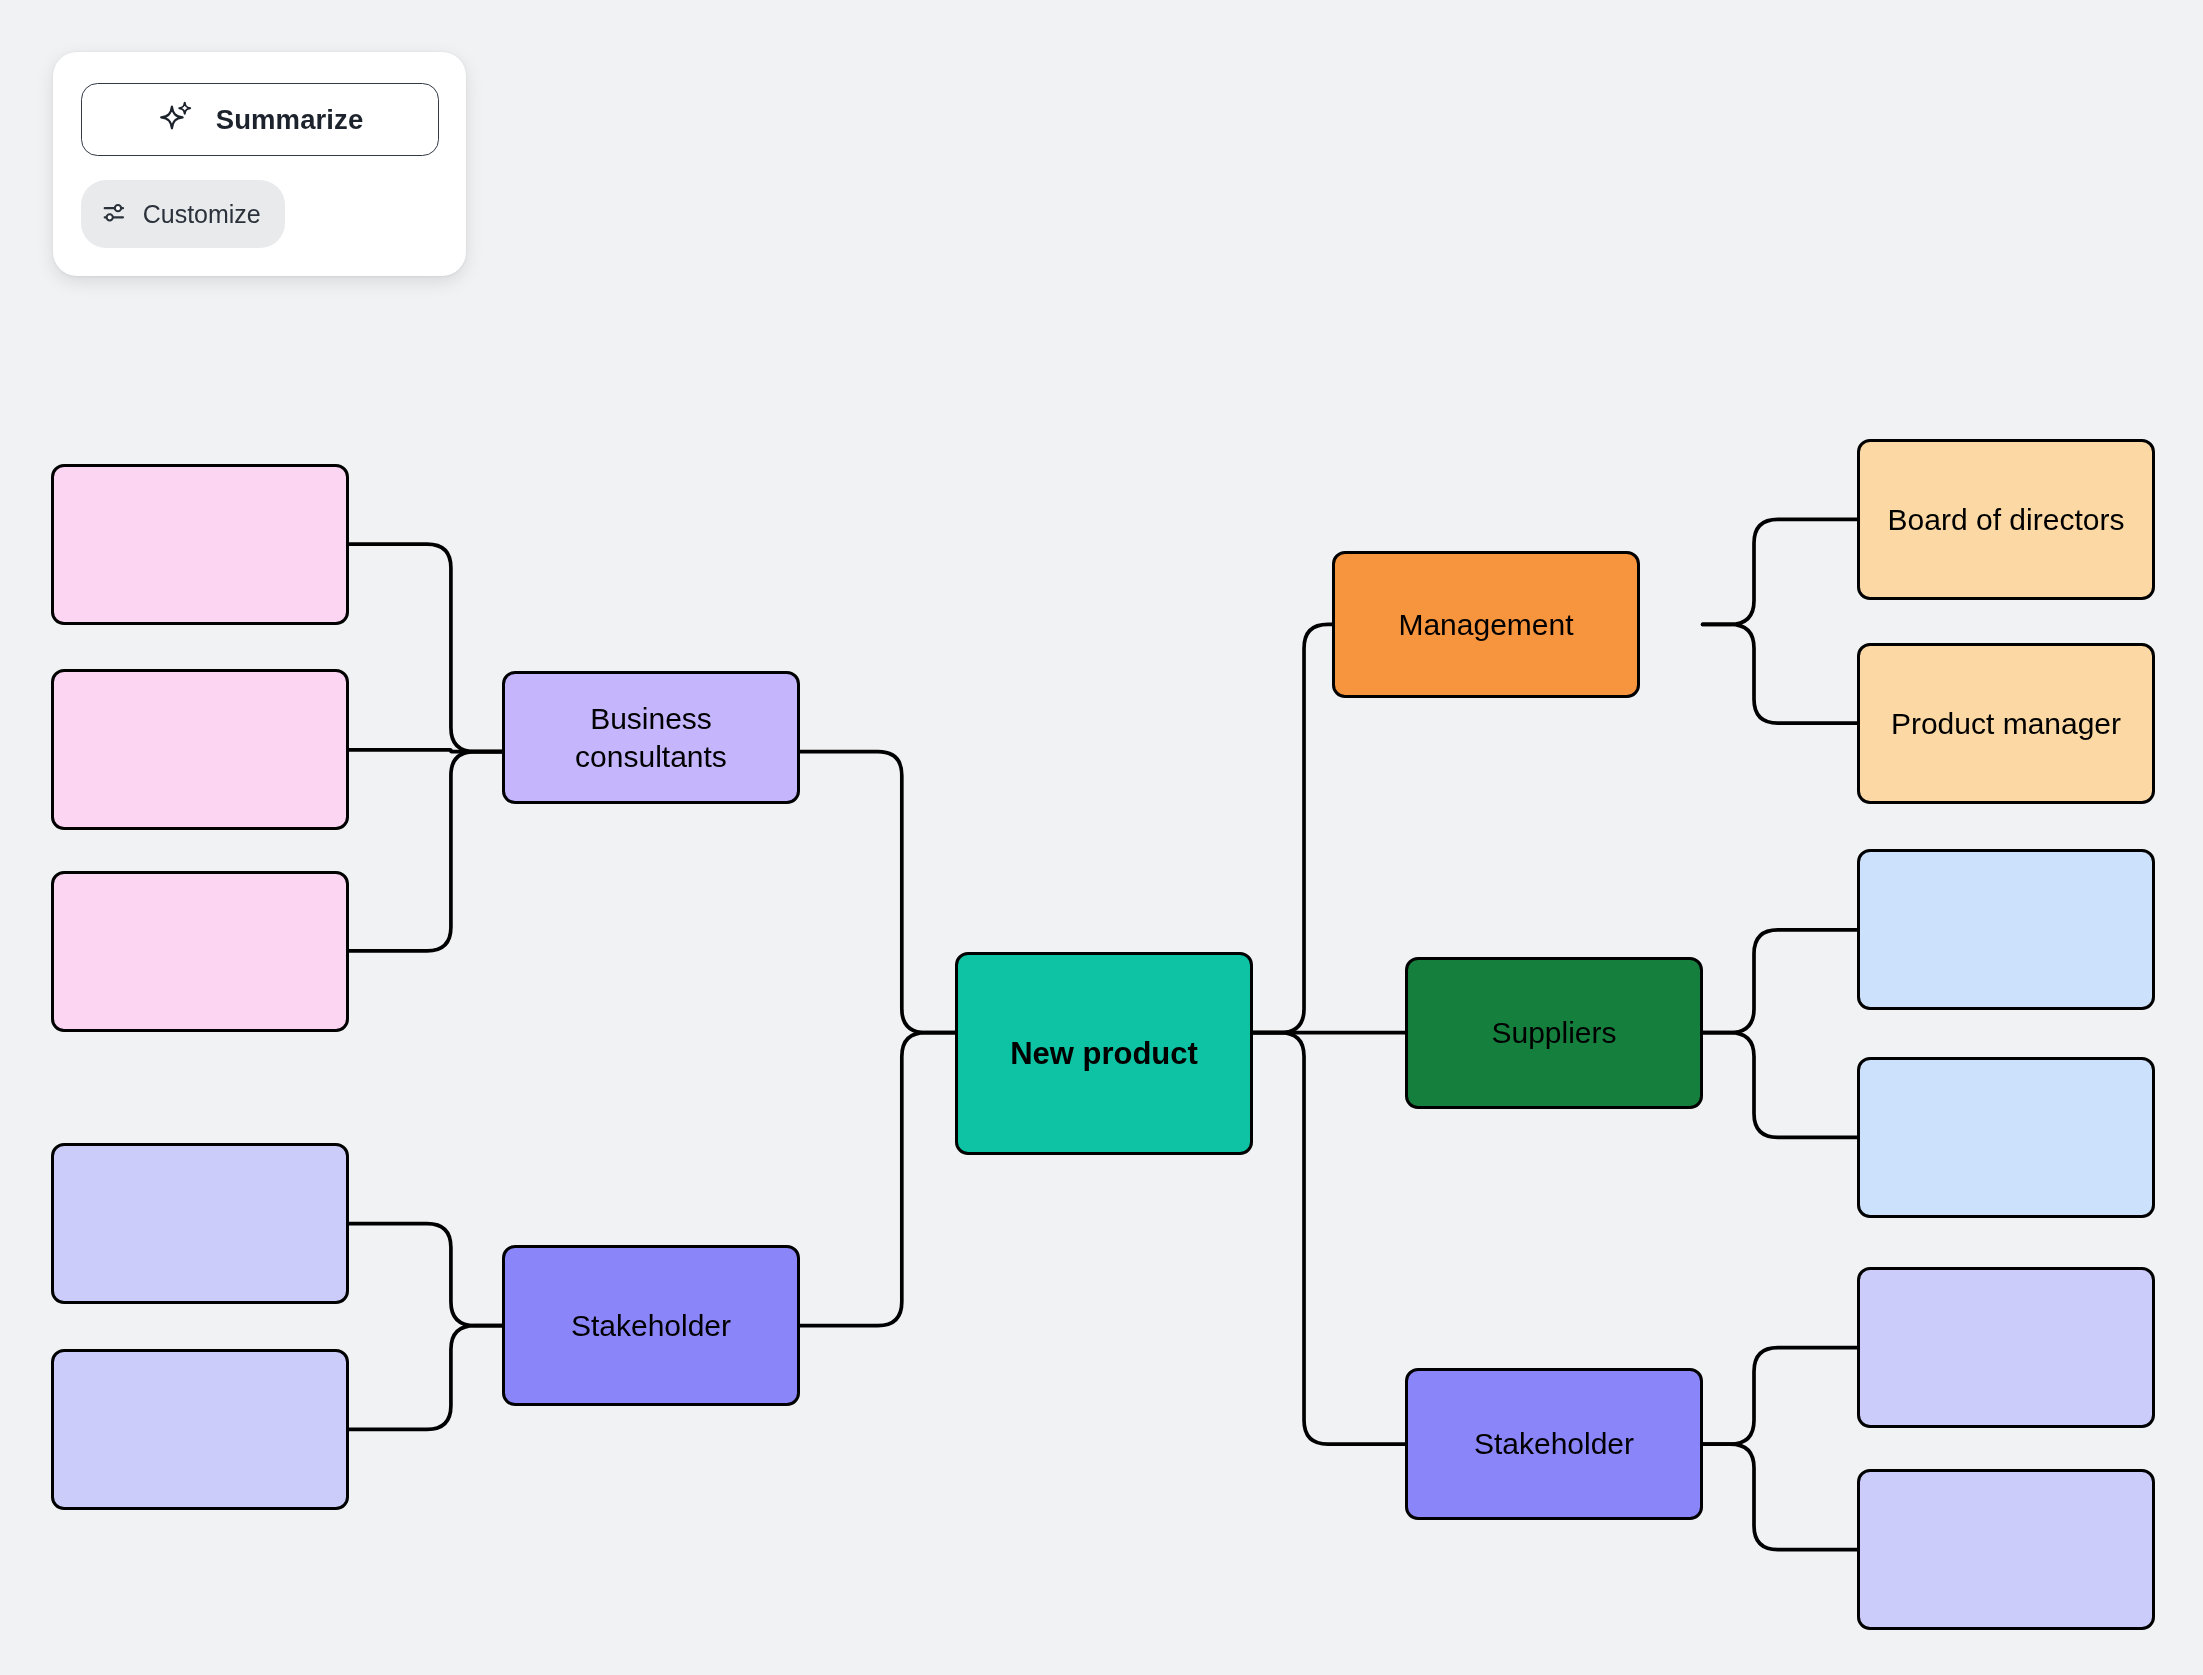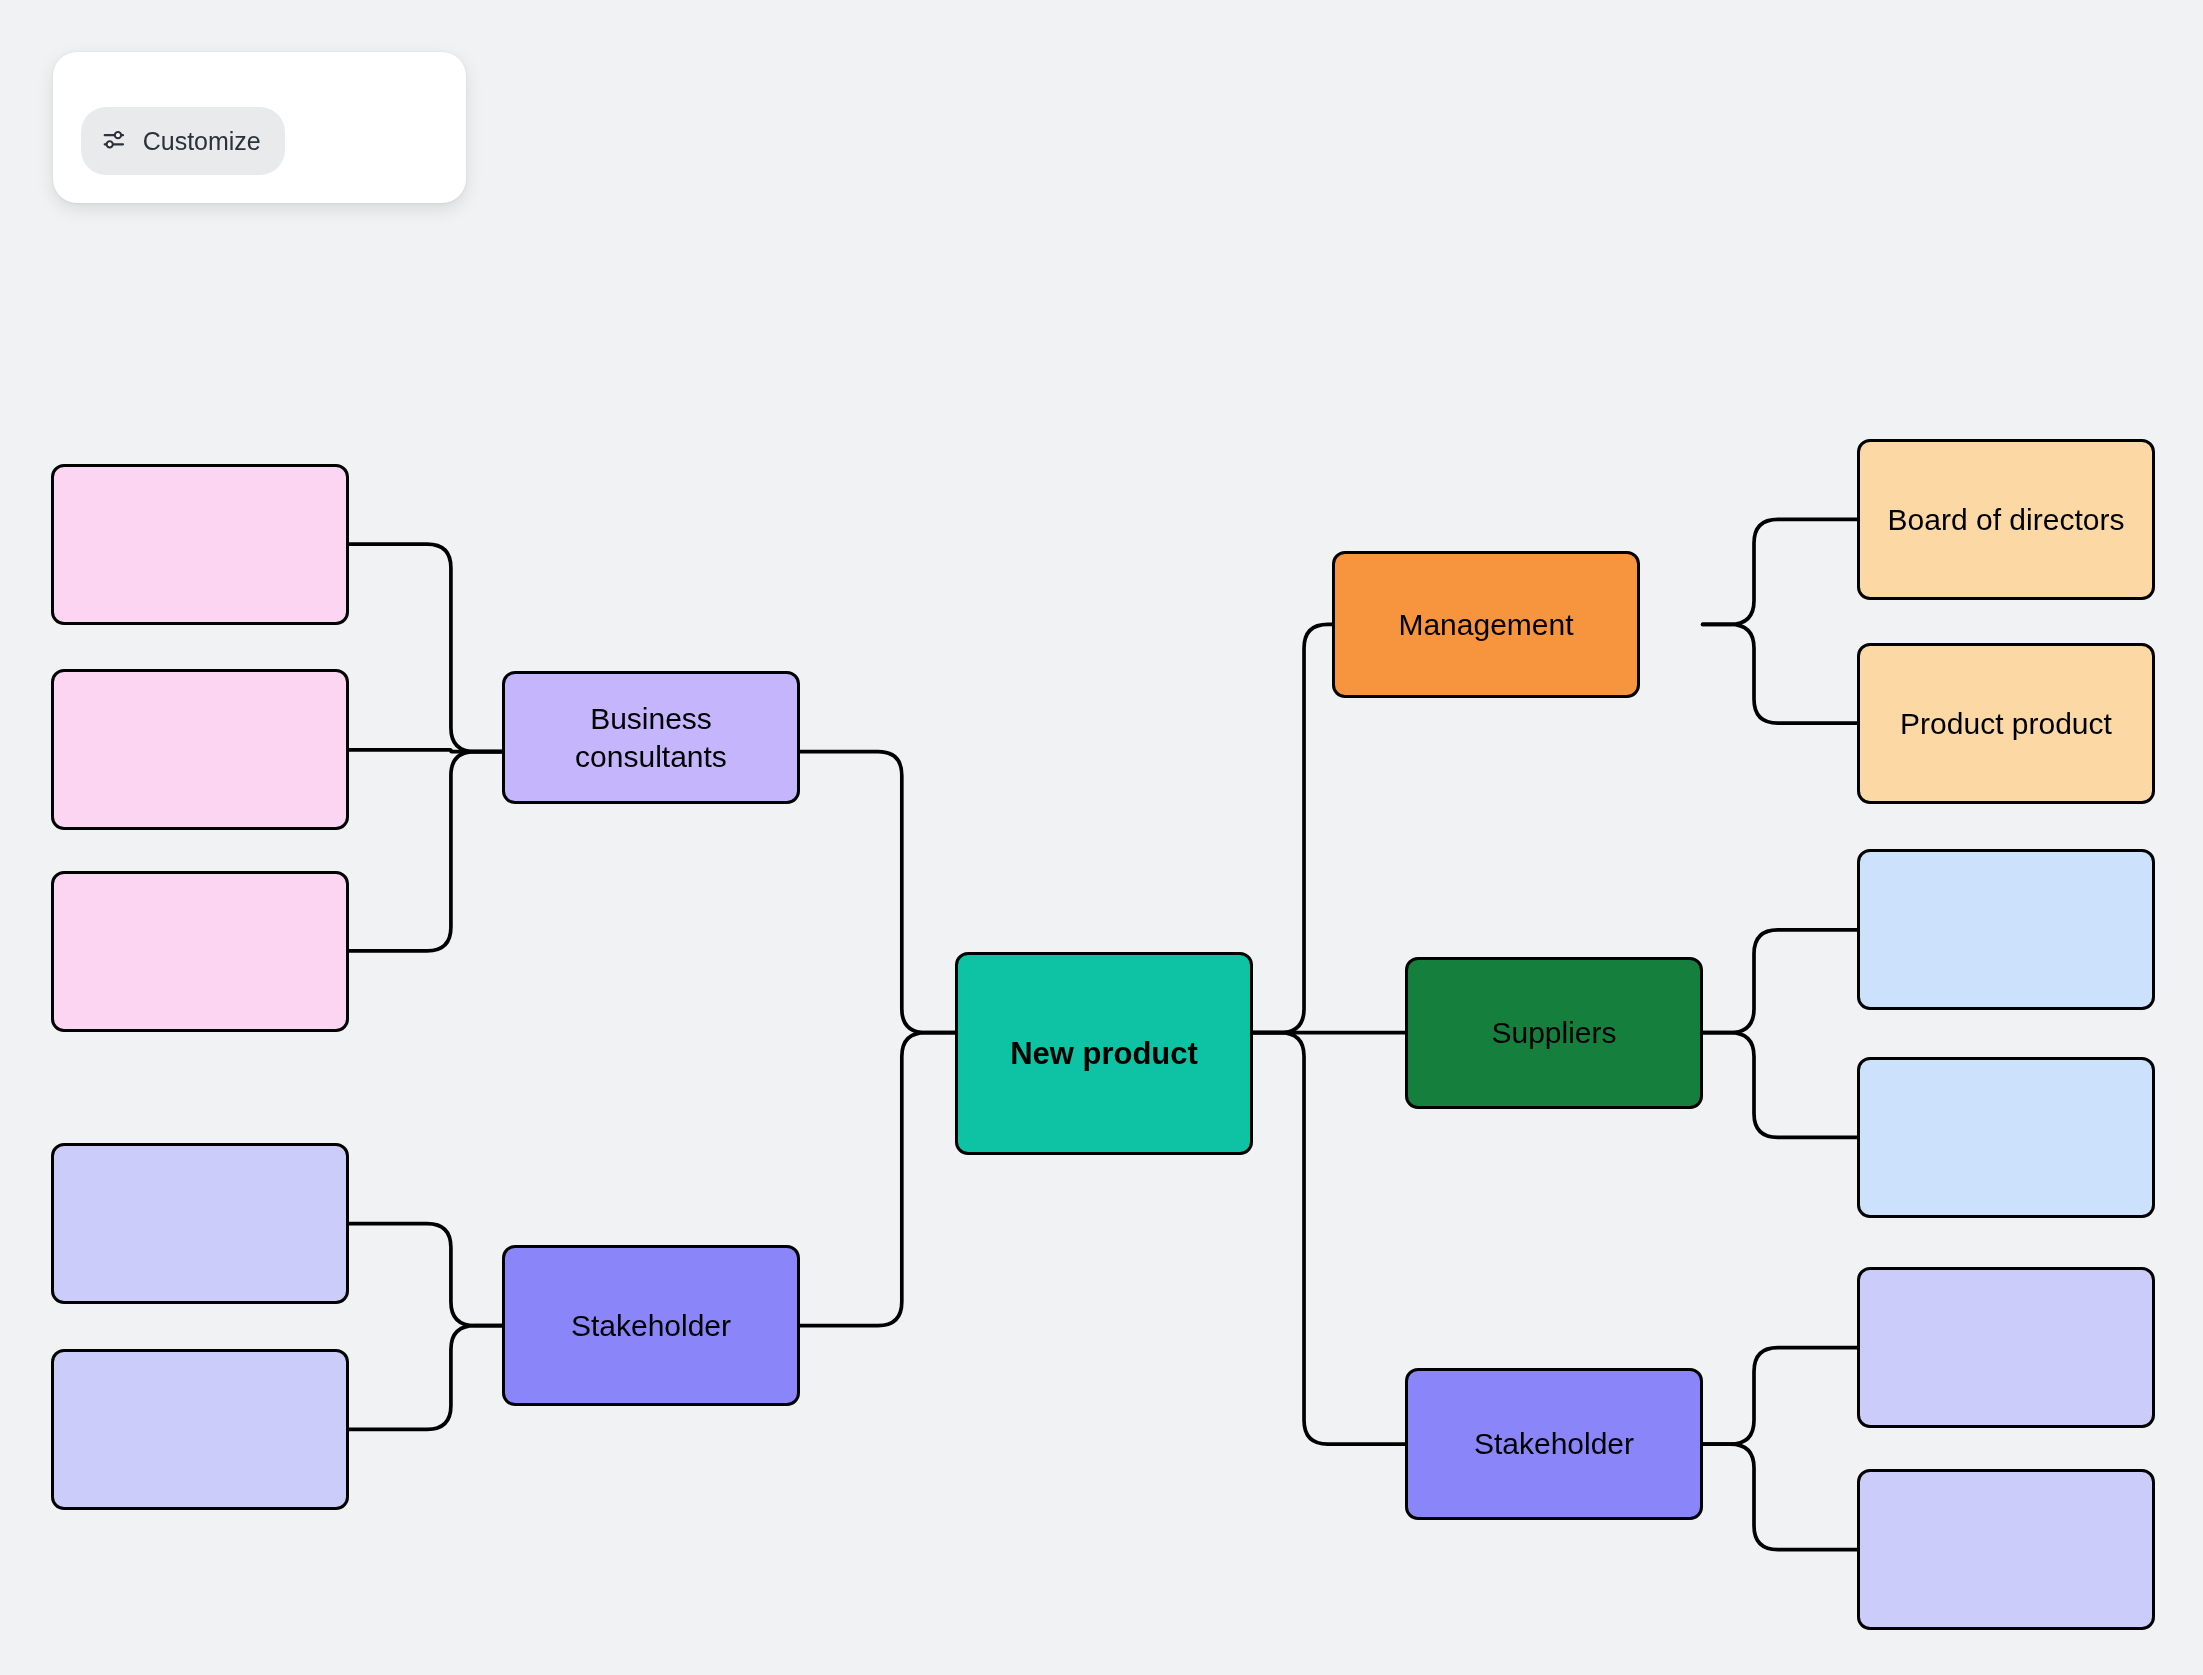--- a/index.html
+++ b/index.html
@@ -204,32 +204,41 @@
       <div class="node" style="left: 502px; top: 671px; width: 298px; height: 133px; background: #c4b5fd;"><span>Business
 consultants</span></div>
       <div class="node" style="left: 51px; top: 464px; width: 298px; height: 161px; background: rgb(251, 213, 242);"><span></span></div>
       <div class="node" style="left: 51px; top: 669px; width: 298px; height: 161px; background: rgb(251, 213, 242);"><span></span></div>
       <div class="node" style="left: 51px; top: 871px; width: 298px; height: 161px; background: rgb(251, 213, 242);"><span></span></div>
       <div class="node" style="left: 502px; top: 1245px; width: 298px; height: 161px; background: rgb(139, 133, 250);"><span>Stakeholder</span></div>
       <div class="node" style="left: 51px; top: 1143px; width: 298px; height: 161px; background: rgb(204, 204, 250);"><span></span></div>
       <div class="node" style="left: 51px; top: 1349px; width: 298px; height: 161px; background: rgb(204, 204, 250);"><span></span></div>
       <div class="node" style="left: 1332px; top: 551px; width: 308px; height: 147px; background: rgb(247, 148, 62);"><span>Management</span></div>
       <div class="node" style="left: 1857px; top: 439px; width: 298px; height: 161px; background: rgb(252, 217, 164);"><span>Board of directors</span></div>
-      <div class="node" style="left: 1857px; top: 643px; width: 298px; height: 161px; background: rgb(252, 217, 164);"><span>Product product</span></div>
+      <div class="node" style="left: 1857px; top: 643px; width: 298px; height: 161px; background: rgb(252, 217, 164);"><span>Product manager</span></div>
       <div class="node" style="left: 1405px; top: 957px; width: 298px; height: 152px; background: #15803d;"><span>Suppliers</span></div>
       <div class="node" style="left: 1857px; top: 849px; width: 298px; height: 161px; background: rgb(204, 225, 251);"><span></span></div>
       <div class="node" style="left: 1857px; top: 1057px; width: 298px; height: 161px; background: rgb(204, 225, 251);"><span></span></div>
       <div class="node" style="left: 1405px; top: 1368px; width: 298px; height: 152px; background: rgb(139, 133, 250);"><span>Stakeholder</span></div>
       <div class="node" style="left: 1857px; top: 1267px; width: 298px; height: 161px; background: rgb(204, 204, 250);"><span></span></div>
       <div class="node" style="left: 1857px; top: 1469px; width: 298px; height: 161px; background: rgb(204, 204, 250);"><span></span></div>
     </div>
 </div>
 
 <div id="summarize-card">
 
+  <div id="summarize-button">
+    <span class="ico">
+      <svg width="40" height="40" viewBox="0 0 44 44" fill="none">
+        <path d="M17.5 9.5 C18.6 17.4 21.4 20.3 29.3 21.4 C21.4 22.5 18.6 25.4 17.5 33.3 C16.4 25.4 13.6 22.5 5.7 21.4 C13.6 20.3 16.4 17.4 17.5 9.5 Z" stroke="#1d232c" stroke-width="2.4" stroke-linejoin="round" fill="none"></path>
+        <path d="M31.6 5.2 C32.2 9.3 33.5 10.6 37.6 11.2 C33.5 11.8 32.2 13.1 31.6 17.2 C31 13.1 29.7 11.8 25.6 11.2 C29.7 10.6 31 9.3 31.6 5.2 Z" stroke="#1d232c" stroke-width="2.2" stroke-linejoin="round" fill="none"></path>
+      </svg>
+    </span>
+    <span class="label">Summarize</span>
+  </div>
 
   <div id="customize-pill">
     <span class="ico">
       <svg width="27.5" height="27.5" viewBox="0 0 30 30" fill="none">
         <line x1="4" y1="10" x2="24" y2="10" stroke="#2b323c" stroke-width="2.3" stroke-linecap="round"></line>
         <line x1="4" y1="20" x2="24" y2="20" stroke="#2b323c" stroke-width="2.3" stroke-linecap="round"></line>
         <circle cx="18.5" cy="10" r="3.4" fill="#ffffff" stroke="#2b323c" stroke-width="2.3"></circle>
         <circle cx="9.5" cy="20" r="3.4" fill="#ffffff" stroke="#2b323c" stroke-width="2.3"></circle>
       </svg>
     </span>

